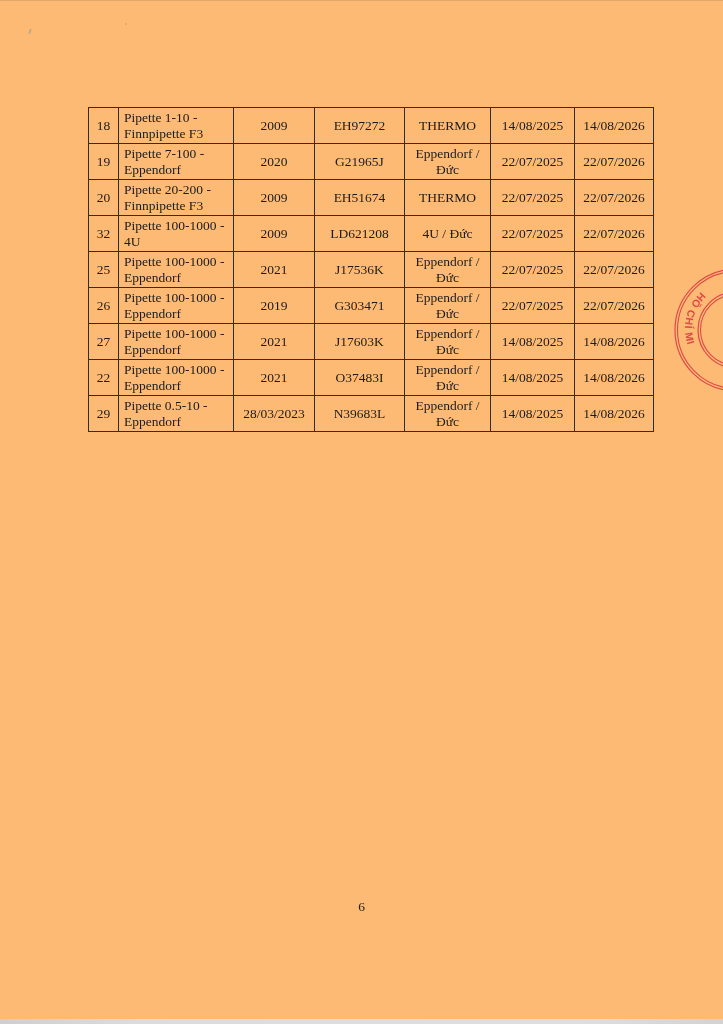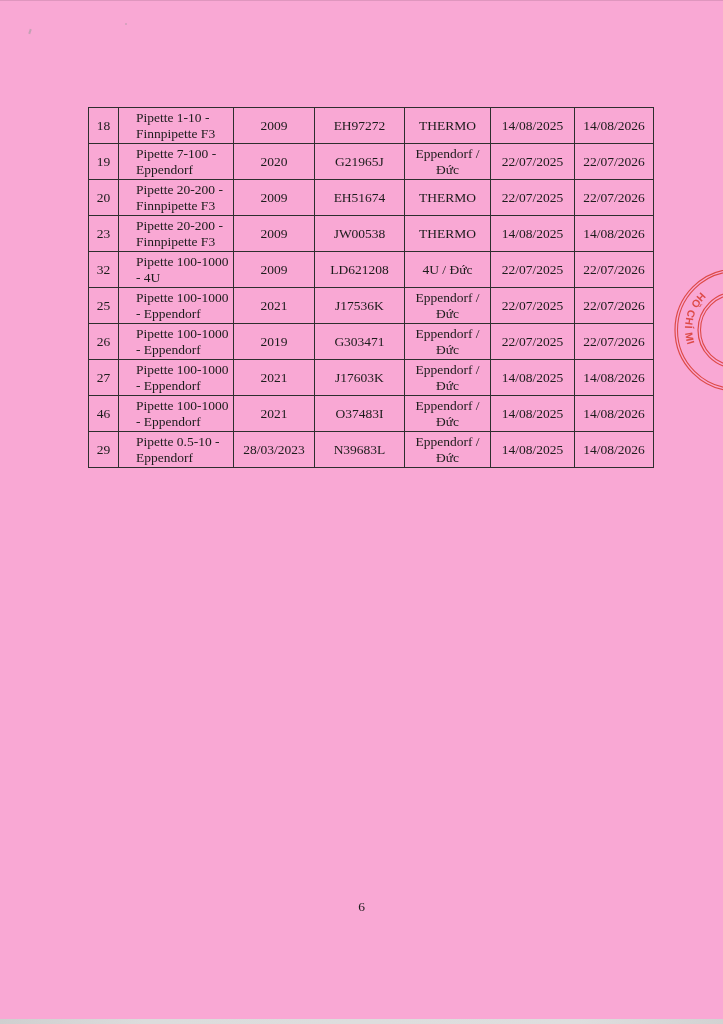--- a/index.html
+++ b/index.html
@@ -1,19 +1,19 @@
 <!DOCTYPE html>
 <html><head>
 <meta charset="utf-8">
 <style>
   html,body { margin:0; padding:0; background:#ffffff; }
   .page {
     position:relative;
     width:723px; height:1024px;
-    background:#f9a8d4;
+    background:#fdba74;
     overflow:hidden;
     font-family:"Liberation Serif", serif;
     color:#1c1c1c;
   }
   .scan-edge-top {
     position:absolute; left:0; top:0; width:100%; height:1px;
     background:rgba(0,0,0,0.10);
   }
   .scan-edge-bottom {
     position:absolute; left:0; bottom:0; width:100%; height:5px;
@@ -32,21 +32,21 @@
     line-height:1.12;
   }
   table.caltable td {
     border:1.6px solid #2e2e2e;
     height:33px;
     padding:1px 3px;
     text-align:center;
     vertical-align:middle;
     overflow:hidden;
   }
-  table.caltable td.name { text-align:left; padding-left:17px; }
+  table.caltable td.name { text-align:left; padding-left:5px; }
 
   .stamp {
     position:absolute; left:660px; top:258px;
     width:63px; height:144px;
     pointer-events:none;
   }
   .stamp text {
     font-family:"Liberation Sans", sans-serif;
     font-size:10.5px; font-weight:bold;
     letter-spacing:0.8px;
@@ -102,29 +102,20 @@
       <td class="name">Pipette 20-200 - Finnpipette F3</td>
       <td>2009</td>
       <td>EH51674</td>
       <td>THERMO</td>
       <td>22/07/2025</td>
       <td>22/07/2026</td>
     </tr>
 
 
 
-    <tr>
-      <td>23</td>
-      <td class="name">Pipette 20-200 - Finnpipette F3</td>
-      <td>2009</td>
-      <td>JW00538</td>
-      <td>THERMO</td>
-      <td>14/08/2025</td>
-      <td>14/08/2026</td>
-    </tr>
 
     <tr>
       <td>32</td>
       <td class="name">Pipette 100-1000 - 4U</td>
       <td>2009</td>
       <td>LD621208</td>
       <td>4U / Đức</td>
       <td>22/07/2025</td>
       <td>22/07/2026</td>
     </tr>
@@ -153,21 +144,21 @@
       <td>27</td>
       <td class="name">Pipette 100-1000 - Eppendorf</td>
       <td>2021</td>
       <td>J17603K</td>
       <td>Eppendorf / Đức</td>
       <td>14/08/2025</td>
       <td>14/08/2026</td>
     </tr>
 
     <tr>
-      <td>46</td>
+      <td>22</td>
       <td class="name">Pipette 100-1000 - Eppendorf</td>
       <td>2021</td>
       <td>O37483I</td>
       <td>Eppendorf / Đức</td>
       <td>14/08/2025</td>
       <td>14/08/2026</td>
     </tr>
 
     <tr>
       <td>29</td>

